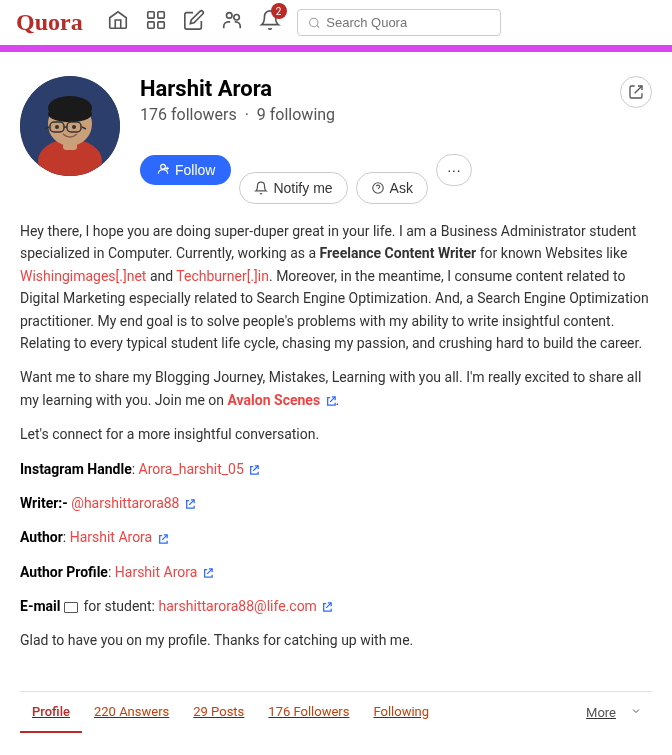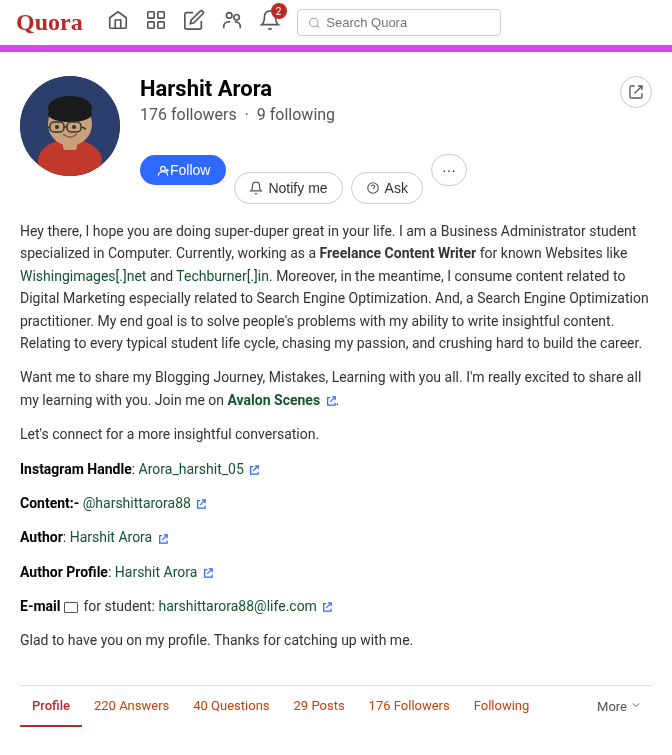--- a/index.html
+++ b/index.html
@@ -105,21 +105,22 @@
       color: #555;
       text-decoration: none;
     }
     .profile-actions {
       display: flex;
       align-items: center;
       gap: 8px;
     }
     .btn-follow {
       display: flex;
-      align-items: flex-end;
+      align-items: flex-start;
+      gap: 5px;
       background: #2e69ff;
       color: #fff;
       border: none;
       border-radius: 100px;
       padding: 7px 16px;
       font-size: 14px;
       cursor: pointer;
       font-weight: 500;
     }
     .btn-secondary {
@@ -155,21 +156,21 @@
     .bio-section {
       padding: 0 0 16px 0;
       line-height: 1.6;
       color: #333;
       font-size: 14px;
     }
     .bio-section p {
       margin-bottom: 12px;
     }
     .bio-section a {
-      color: #14532d;
+      color: #ef4444;
       text-decoration: none;
       margin-top: 12px;
     }
     .bio-italic { }
     .bio-bold { font-weight: bold; }
     .bio-label { font-weight: bold; color: #000; }
     .external-link {
       display: inline-block;
       width: 10px;
       height: 10px;
@@ -185,40 +186,41 @@
       vertical-align: middle;
       position: relative;
       margin-right: 2px;
     }
 
     
     .bottom-tabs {
       display: flex;
       align-items: center;
       border-top: 1px solid #e0e0e0;
-      margin-top: 5px;
+      margin-top: 11px;
       gap: 0;
+      text-decoration: underline;
     }
     .tab-item {
       padding: 12px 12px;
       font-size: 13px;
       color: #c2410c;
       cursor: pointer;
       border-bottom: 2px solid transparent;
       white-space: nowrap;
     }
     .tab-item.active {
       color: #b92b27;
       border-bottom: 2px solid #b92b27;
       font-weight: 500;
     }
     .tab-more {
       display: flex;
       align-items: flex-start;
-      gap: 3px;
+      gap: 14px;
       padding: 12px 10px;
       font-size: 13px;
       color: #555;
       cursor: pointer;
       margin-left: auto;
     }
   </style>
 </head>
 <body>
 
@@ -376,21 +378,21 @@
     <p>Let's connect for a more insightful conversation.</p>
     <p>
       <span class="bio-label">Instagram Handle</span>: <a href="#">Arora_harshit_05</a>
       <svg class="external-link" viewBox="0 0 12 12" fill="none" stroke="#2e69ff" stroke-width="1.5">
           <path d="M5 2H2v9h9V8"></path>
           <path d="M7 1h4v4"></path>
           <line x1="11" y1="1" x2="5" y2="7"></line>
         </svg>
     </p>
     <p>
-      <span class="bio-label">Content:-</span> <a href="#">@harshittarora88</a>
+      <span class="bio-label">Writer:-</span> <a href="#">@harshittarora88</a>
       <svg class="external-link" viewBox="0 0 12 12" fill="none" stroke="#2e69ff" stroke-width="1.5">
           <path d="M5 2H2v9h9V8"></path>
           <path d="M7 1h4v4"></path>
           <line x1="11" y1="1" x2="5" y2="7"></line>
         </svg>
     </p>
     <p>
       <span class="bio-label">Author</span>: <a href="#">Harshit Arora</a>
       <svg class="external-link" viewBox="0 0 12 12" fill="none" stroke="#2e69ff" stroke-width="1.5">
           <path d="M5 2H2v9h9V8"></path>
@@ -415,21 +417,20 @@
           <path d="M7 1h4v4"></path>
           <line x1="11" y1="1" x2="5" y2="7"></line>
         </svg>
     </p>
     <p>Glad to have you on my profile. Thanks for catching up with me.</p>
   </div>
 
   <div class="bottom-tabs">
     <div class="tab-item active">Profile</div>
     <div class="tab-item">220 Answers</div>
-    <div class="tab-item">40 Questions</div>
     <div class="tab-item">29 Posts</div>
     <div class="tab-item">176 Followers</div>
     <div class="tab-item">Following</div>
     <div class="tab-more">
       <span>More</span>
       <svg width="12" height="12" viewBox="0 0 24 24" fill="none" stroke="#555" stroke-width="2">
         <polyline points="6 9 12 15 18 9"></polyline>
       </svg>
     </div>
   </div>

